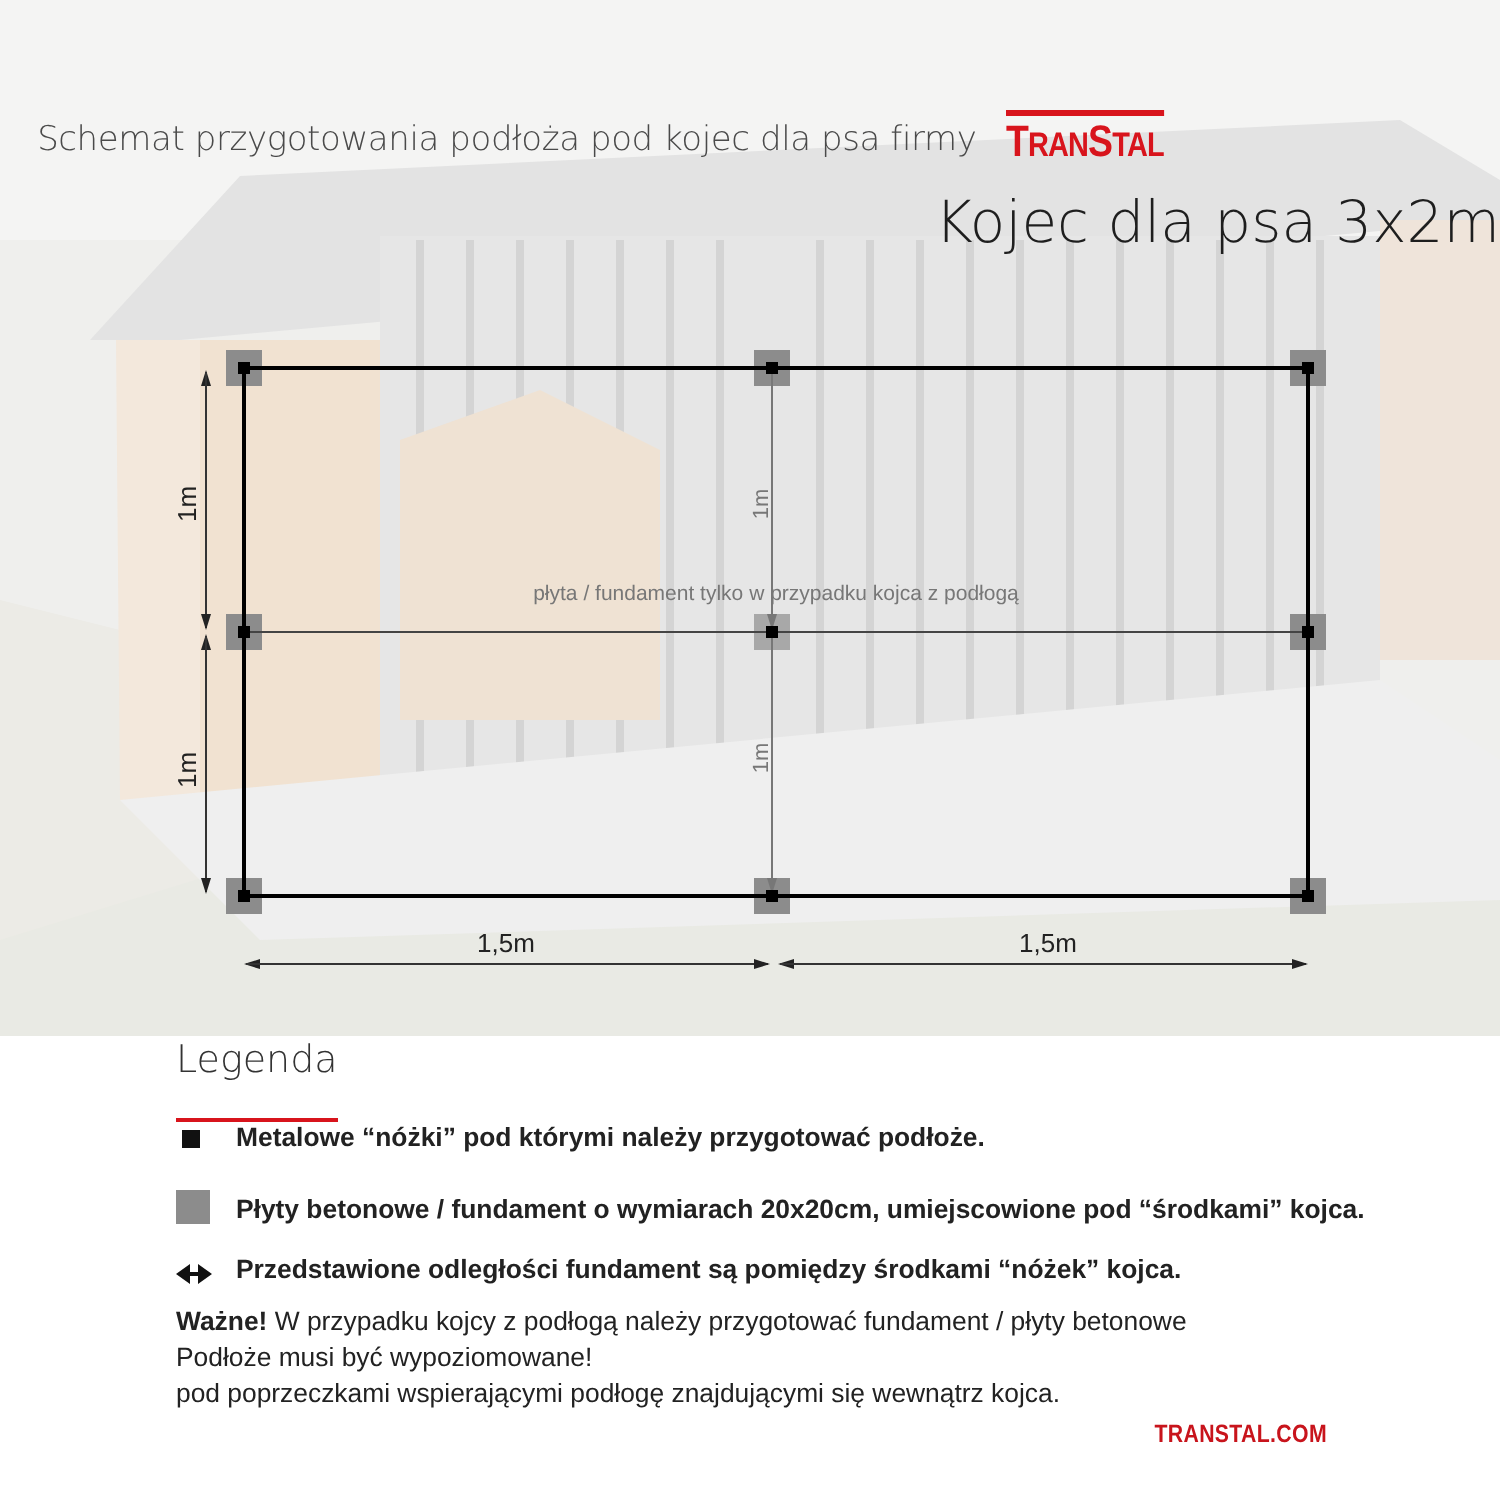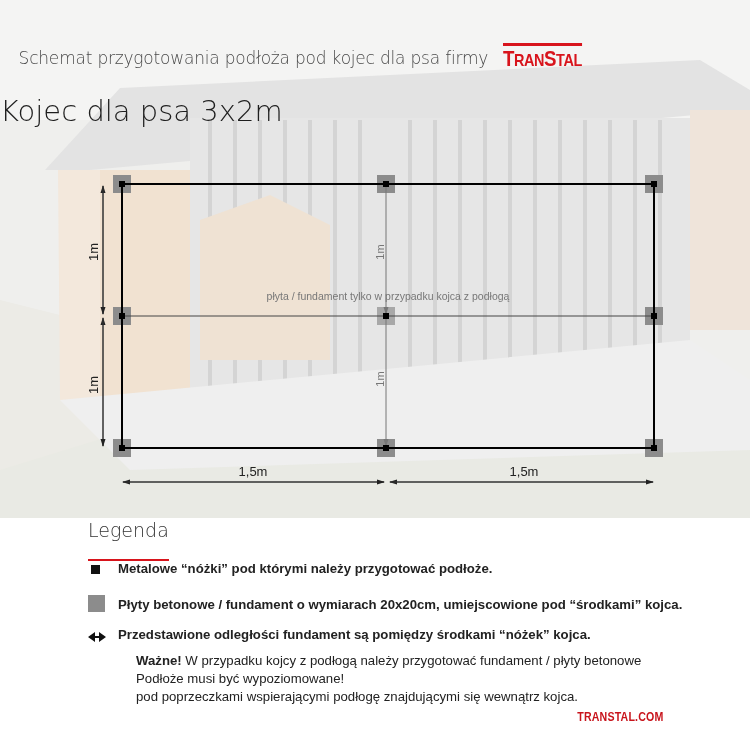--- a/index.html
+++ b/index.html
@@ -1,32 +1,32 @@
 <!DOCTYPE html>
 <html><head>
 <meta charset="utf-8">
 <style>
   html, body { margin:0; padding:0; }
   body { width:750px; height:750px; position:relative; overflow:hidden; background:#ffffff; font-family:"Liberation Sans", sans-serif; }
   .photo-bg { position:absolute; left:0; top:0; width:750px; height:518px; overflow:hidden; background:#eeeeec; }
   .photo-bg svg { display:block; }
-  .header { position:absolute; top:44px; left:0; width:614px; text-align:center; }
+  .header { position:absolute; top:56px; left:0; width:614px; text-align:center; }
   .header-text { font-family:"DejaVu Sans", sans-serif; font-weight:300; font-size:17px; color:#4a4a4a; letter-spacing:-0.2px; vertical-align:middle; }
   .brand-logo { display:inline-block; vertical-align:middle; margin-left:10px; font-family:"Liberation Sans", sans-serif; font-weight:bold; color:#d8141c; font-size:17px; letter-spacing:-0.5px; position:relative; padding-top:2px; transform:scaleX(0.85); transform-origin:left center; }
   .brand-logo .big { font-size:22px; }
   .brand-logo::before { content:""; position:absolute; left:0; right:0; top:-1px; height:3px; background:#d8141c; }
-  .title { position:absolute; top:94px; left:0; width:750px; text-align:left; font-family:"DejaVu Sans", sans-serif; font-size:29px; color:#1e1e1e; font-weight:300; }
+  .title { position:absolute; top:94px; left:0; width:750px; text-align:right; font-family:"DejaVu Sans", sans-serif; font-size:29px; color:#1e1e1e; font-weight:300; }
   .diagram { position:absolute; left:0; top:0; width:750px; height:518px; }
   .diagram svg text { font-family:"Liberation Sans", sans-serif; }
   .legend { position:absolute; left:88px; top:519px; }
   .legend-title { font-family:"DejaVu Sans", sans-serif; font-size:19px; color:#333; font-weight:300; display:inline-block; padding-bottom:18px; border-bottom:2px solid #d8141c; }
   .legend-item { position:absolute; left:0; white-space:nowrap; font-size:13.2px; color:#222; }
   .legend-item .sym { position:absolute; left:0; }
   .legend-item .lbl { position:absolute; left:30px; top:0;font-weight:bold; }
-  .notes { position:absolute; left:88px; top:652px; font-size:13.2px; color:#222; line-height:18px;margin-left:48px; }
+  .notes { position:absolute; left:88px; top:652px; font-size:13.2px; color:#222; line-height:18px; }
   .notes b { font-weight:bold; }
   .footer { position:absolute; right:87px; top:710px; font-family:"Liberation Sans", sans-serif; font-weight:bold; color:#c8141c; font-size:12.5px; transform:scaleX(0.85); transform-origin:right center; letter-spacing:0.2px; }
 </style>
 </head>
 <body>
 
 <div class="photo-bg">
   <svg width="750" height="518" viewBox="0 0 750 518">
     <rect x="0" y="0" width="750" height="518" fill="#efefed"></rect>
     <rect x="0" y="0" width="750" height="120" fill="#f4f4f3"></rect>

